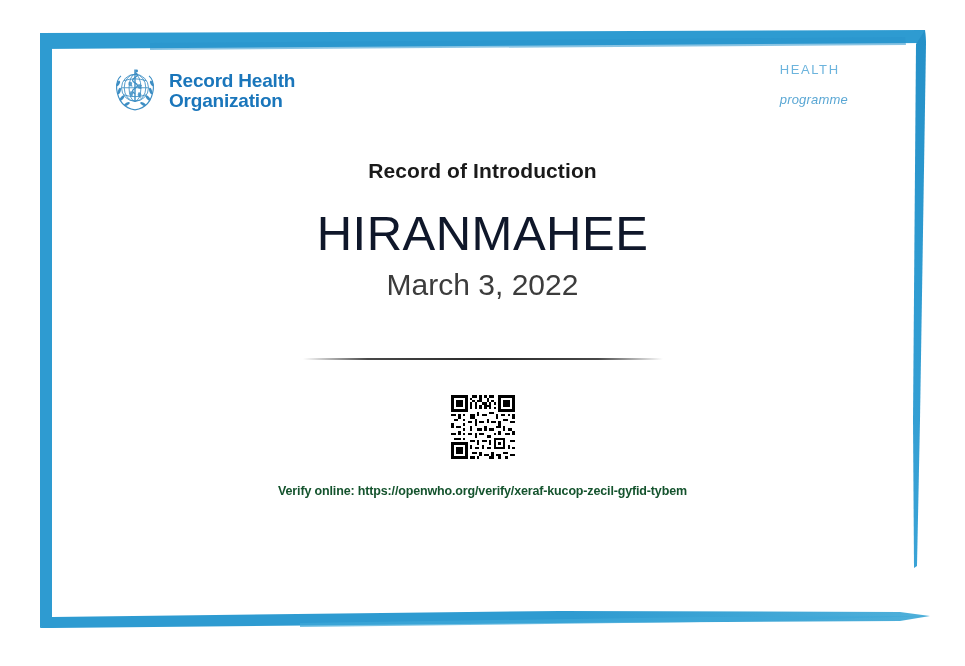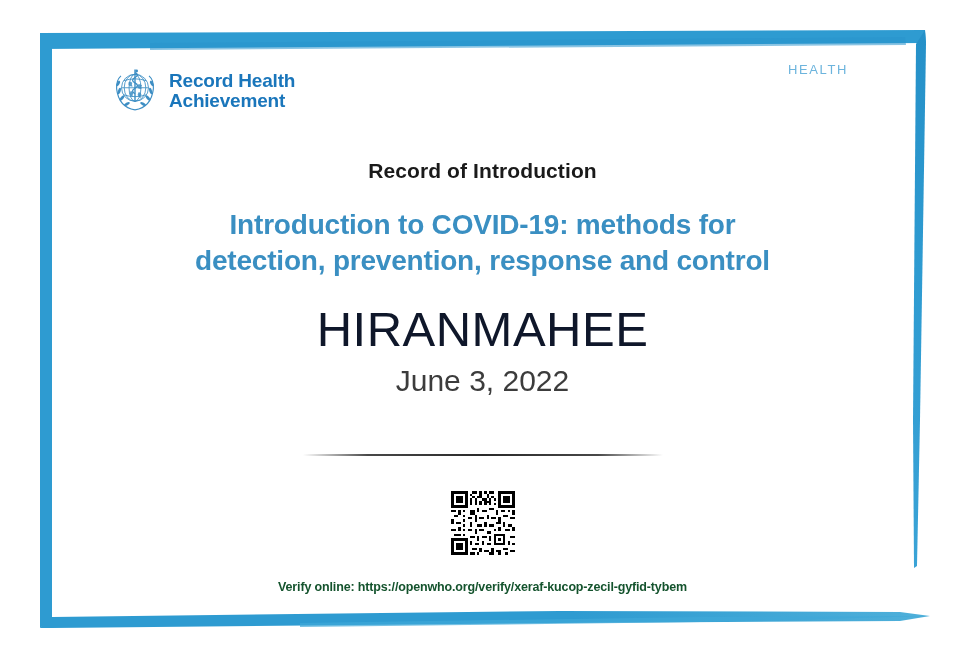--- a/index.html
+++ b/index.html
@@ -252,37 +252,37 @@
             <ellipse cx="74" cy="63" rx="6" ry="2.6" transform="rotate(50 74 63)"></ellipse>
             <ellipse cx="65" cy="74" rx="6" ry="2.6" transform="rotate(28 65 74)"></ellipse>
           </g>
 
           <line x1="50" y1="10" x2="50" y2="70" stroke="#3d8ec4" stroke-width="2.6"></line>
           <path d="M 50,16 q 9,4 0,9 q -9,5 0,10 q 9,5 0,10 q -9,5 0,10" fill="none" stroke="#3d8ec4" stroke-width="2.3"></path>
           <circle cx="53" cy="13" r="2.6" fill="#3d8ec4"></circle>
         </svg>
         <div class="who-wordmark">
           <span>Record Health</span>
-          <span>Achievement</span>
+          <span>Organization</span>
         </div>
       </div>
 
       <div class="emergencies-logo">
         <div class="emerg-health">HEALTH</div>
+        <div class="emerg-prog">programme</div>
       </div>
 
     </div>
 
     <div class="record-label">Record of Introduction</div>
 
-    <div class="course-title">Introduction to COVID-19: methods for detection, prevention, response and control</div>
 
     <div class="participant-name">HIRANMAHEE</div>
 
-    <div class="issue-date">June 3, 2022</div>
+    <div class="issue-date">March 3, 2022</div>
 
     <div class="divider-wrap">
       <div class="divider"></div>
     </div>
 
     <div class="qr-wrap">
       <svg class="qr-code" viewBox="0 0 29 29" shape-rendering="crispEdges" role="img">
         <rect x="0" y="0" width="29" height="29" fill="#ffffff"></rect>
         <g fill="#000000">
 

